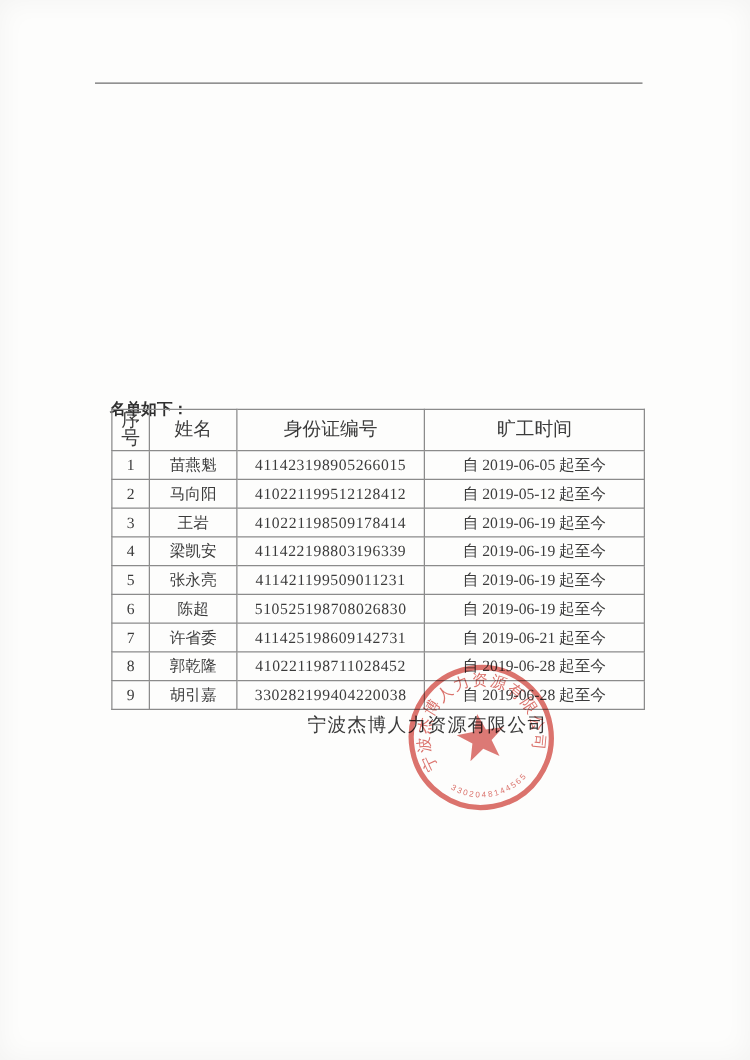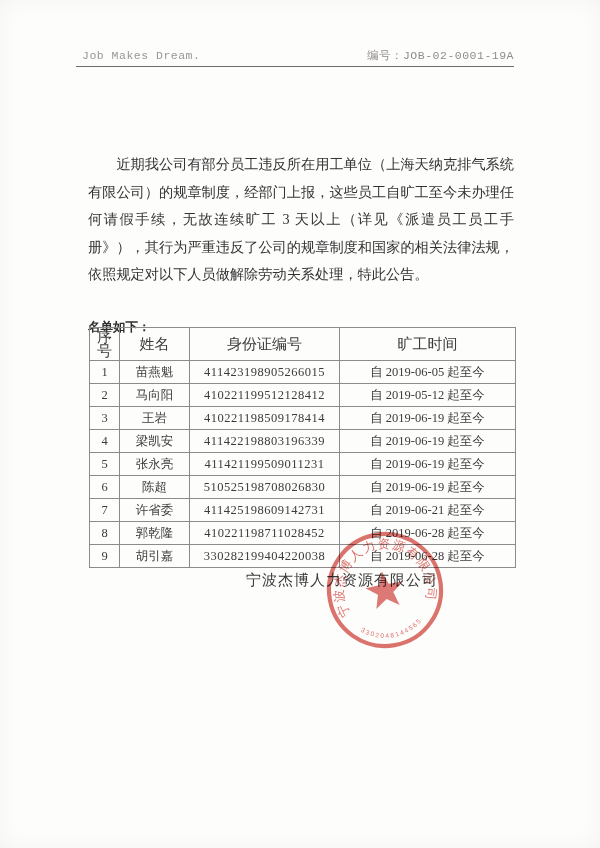--- a/index.html
+++ b/index.html
@@ -109,28 +109,23 @@
     mix-blend-mode: multiply;
     transform: rotate(-10deg);
     pointer-events: none;
   }
 </style>
 </head>
 <body>
 
 <div class="page">
 
-  <div class="doc-header">
-    <span class="slogan">Job Makes Dream.</span>
-    <span class="doc-no"><span>编号：</span><span>JOB-02-0001-19A</span></span>
-  </div>
   <div class="header-rule"></div>
 
 
-  <p class="doc-body">近期我公司有部分员工违反所在用工单位（上海天纳克排气系统有限公司）的规章制度，经部门上报，这些员工自旷工至今未办理任何请假手续，无故连续旷工 3 天以上（详见《派遣员工员工手册》），其行为严重违反了公司的规章制度和国家的相关法律法规，依照规定对以下人员做解除劳动关系处理，特此公告。</p>
 
   <div class="list-label">名单如下：</div>
 
   <table class="roster">
     <colgroup>
       <col style="width:30px">
         <col style="width:70px">
         <col style="width:150px">
         <col style="width:176px">
     </colgroup>

